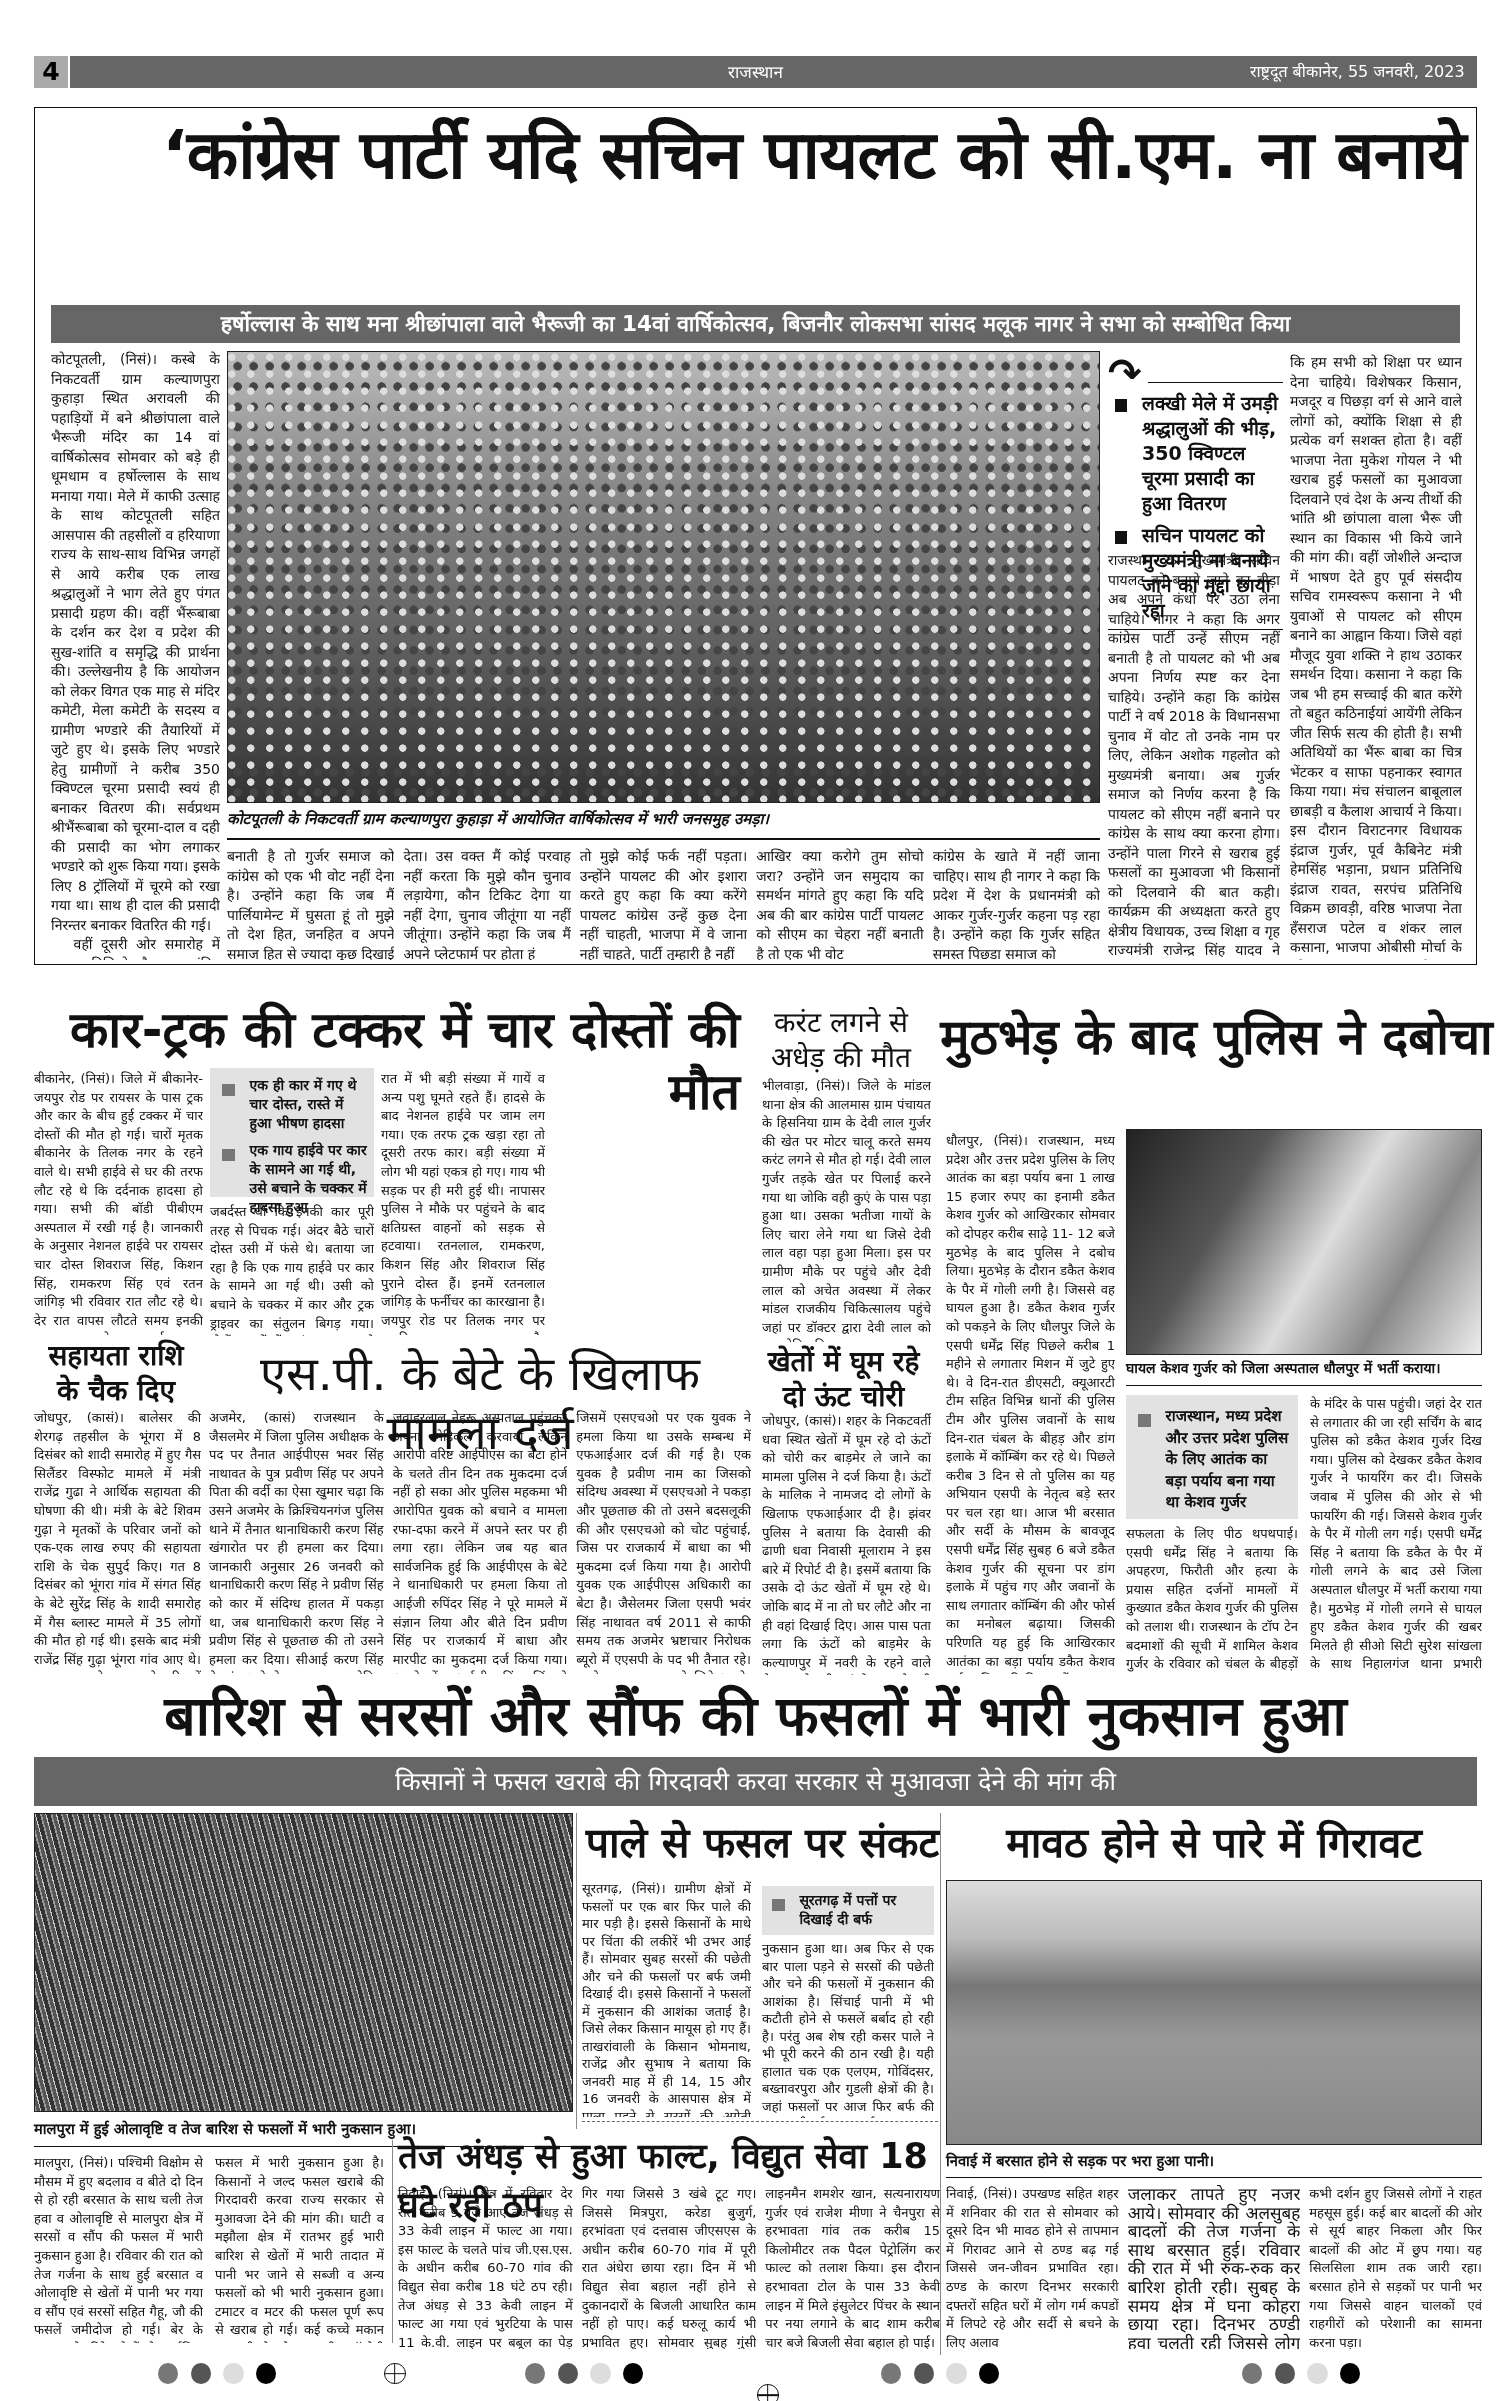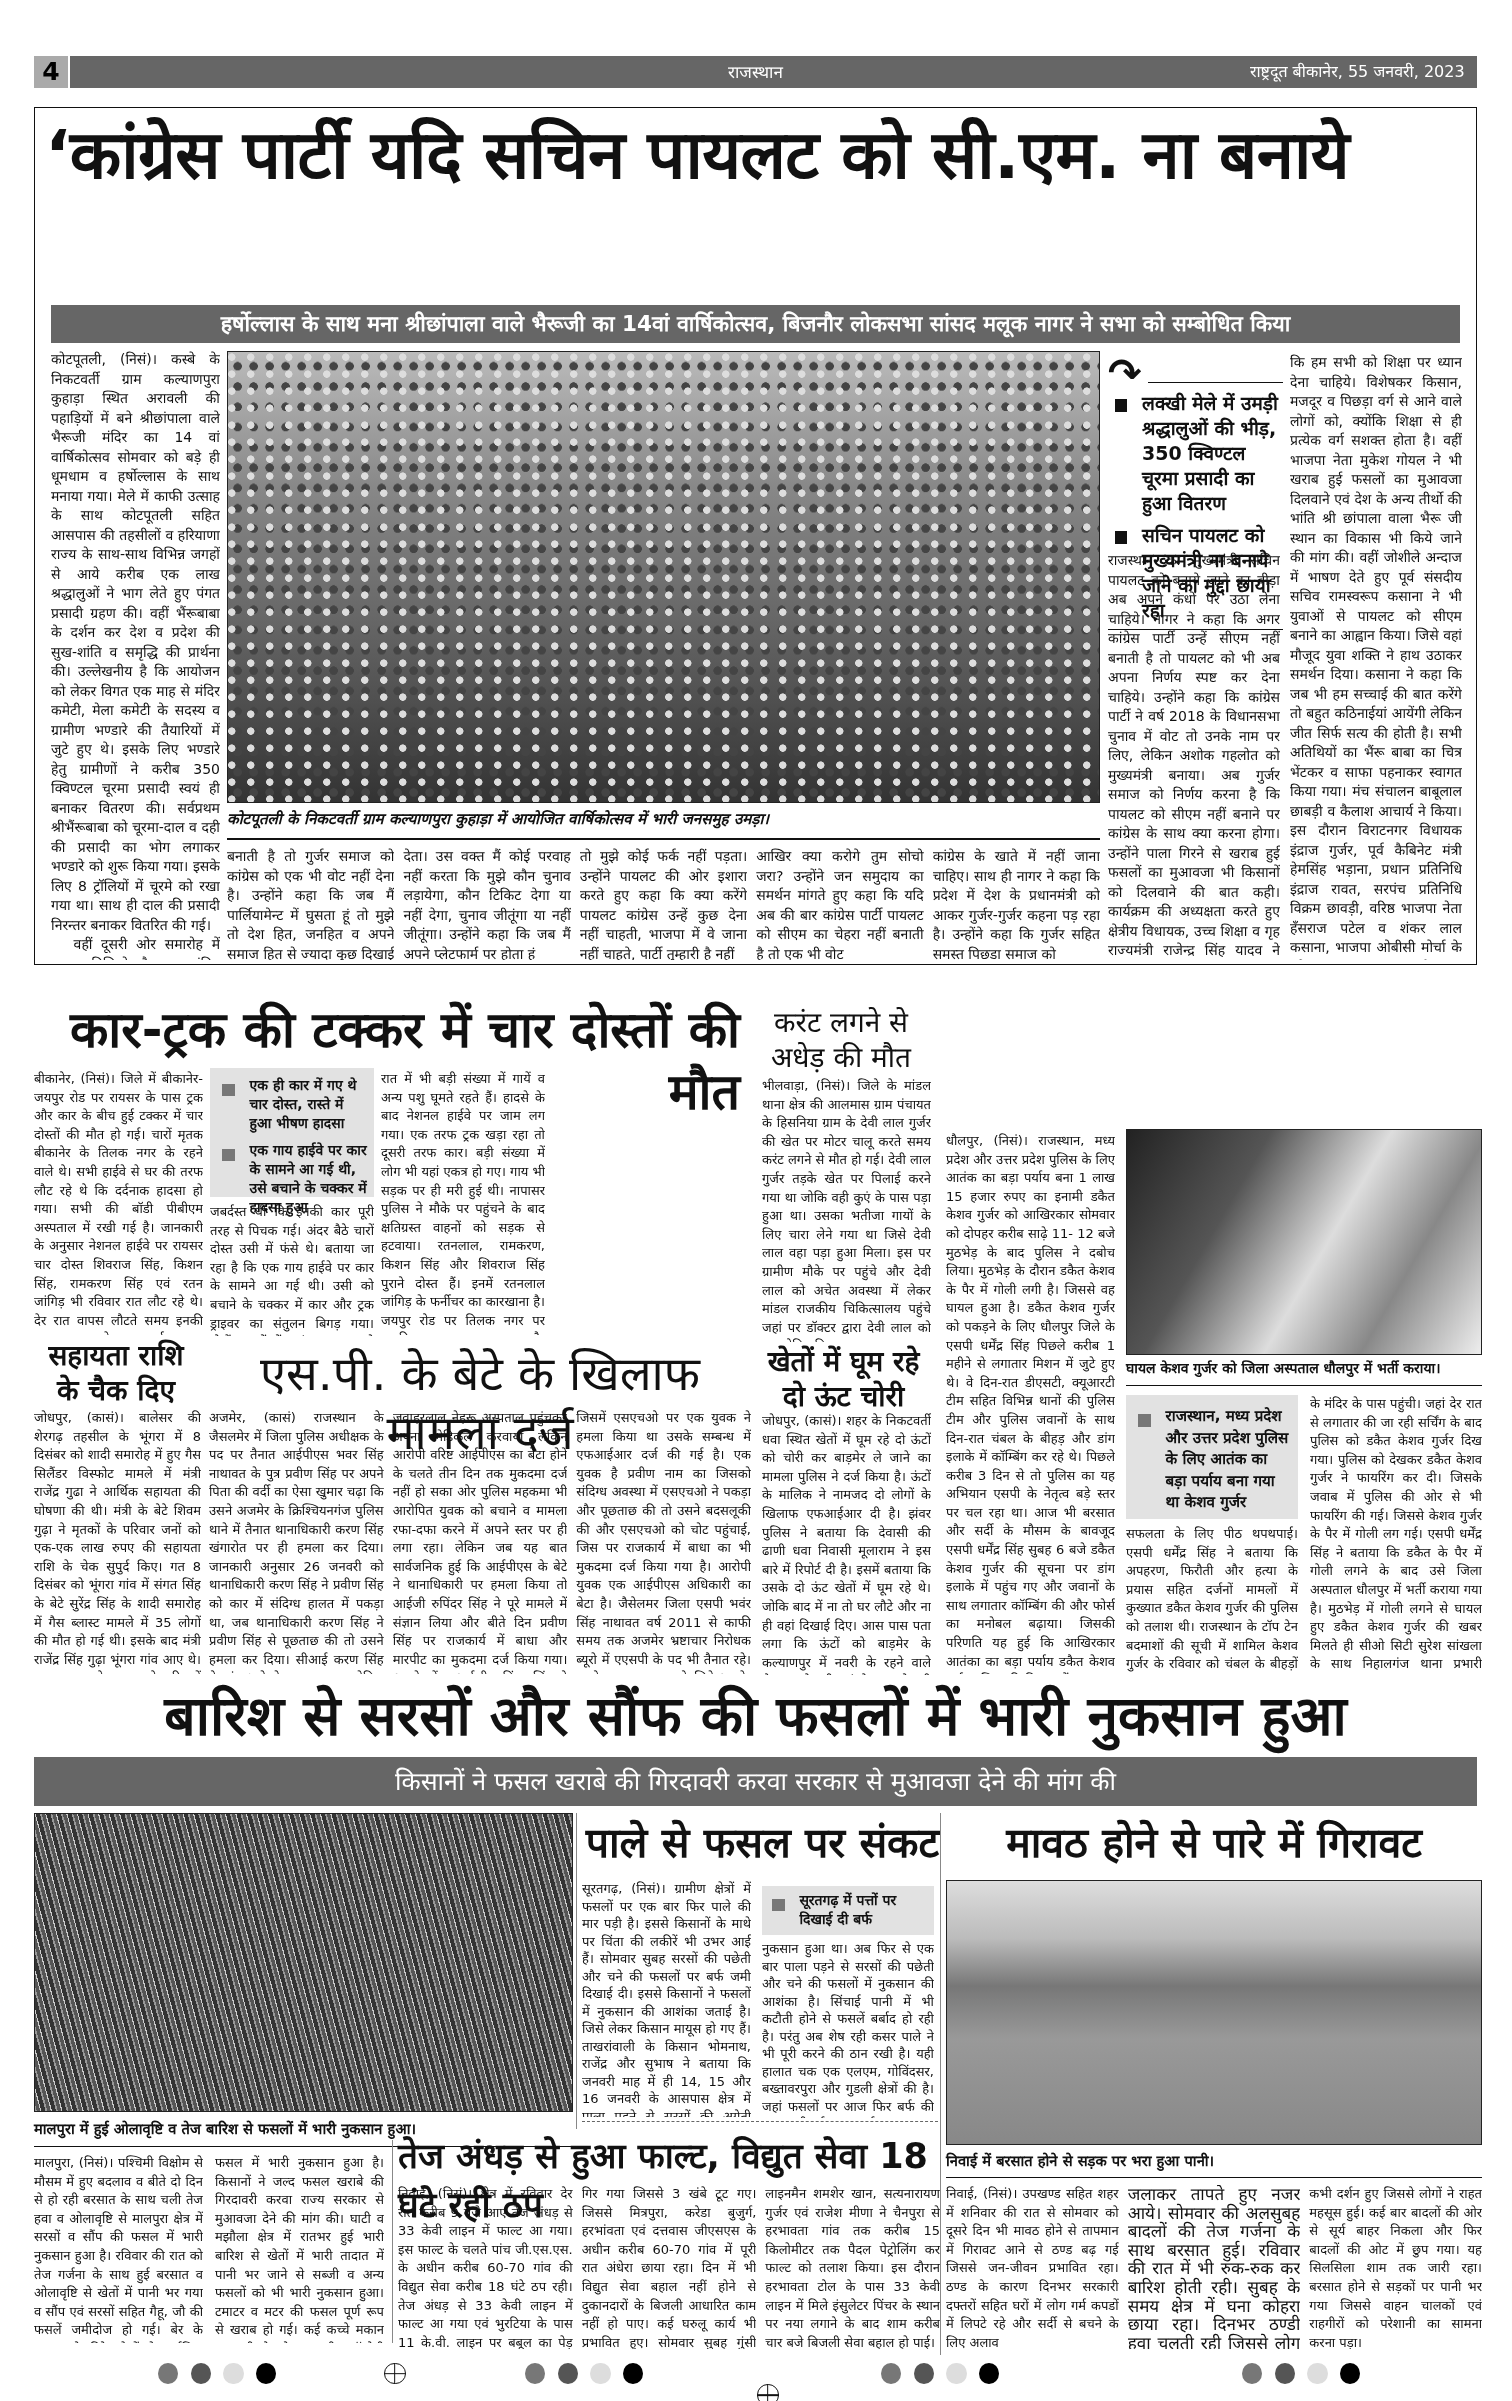--- a/index.html
+++ b/index.html
@@ -3,21 +3,21 @@
 <meta charset="utf-8">
 <style>
   html,body{margin:0;padding:0;background:#fff;}
   body{width:1512px;height:2401px;position:relative;overflow:hidden;font-family:"DejaVu Sans","Liberation Sans",sans-serif;color:#111;}
   .abs{position:absolute;}
   .hdr{left:34px;top:56px;width:1443px;height:32px;background:#666;}
   .hdr .pg{position:absolute;left:0;top:0;width:34px;height:32px;background:#aaa;border-right:2.3px solid #fff;color:#000;font-weight:bold;font-size:25px;line-height:32px;text-align:center;}
   .hdr .sec{position:absolute;left:0;right:0;top:0;text-align:center;color:#fff;font-size:17px;line-height:32px;}
   .hdr .date{position:absolute;right:12.4px;top:0;color:#fff;font-size:16px;line-height:32px;}
   .topbox{left:34px;top:107px;width:1443px;height:858px;border:1.7px solid #111;box-sizing:border-box;}
-  .h1{left:45px;top:113px;width:1421px;text-align:left;font-weight:bold;font-size:67px;line-height:85px;letter-spacing:-0.6px;}
+  .h1{left:45px;top:113px;width:1421px;text-align:right;font-weight:bold;font-size:67px;line-height:85px;letter-spacing:-0.6px;}
   .graybar{background:#666;color:#fff;text-align:center;font-weight:bold;}
   .col{font-size:14px;line-height:19.5px;text-align:justify;overflow:hidden;}
   .photo{background:#777;border:1.7px solid #222;box-sizing:border-box;overflow:hidden;}
   .crowd{background:
      radial-gradient(circle at 20% 30%,#ddd 0 3.4px,transparent 4px) 0 0/19px 17px,
      radial-gradient(circle at 60% 70%,#444 0 4px,transparent 4.5px) 0 0/16px 20.3px,
      linear-gradient(180deg,#bbb 0%,#888 30%,#666 60%,#333 100%);}
   .shrub{background:
      repeating-linear-gradient(75deg,#999 0 1.7px,#555 1.7px 5.1px,#ccc 5.1px 6.2px,#333 6.2px 10.2px),
      #666;}
@@ -86,20 +86,21 @@
   <div class="bul" style="font-size:14px;line-height:19px;margin-bottom:8px;">एक ही कार में गए थे चार दोस्त, रास्ते में हुआ भीषण हादसा</div>
   <div class="bul" style="font-size:14px;line-height:19px;">एक गाय हाईवे पर कार के सामने आ गई थी, उसे बचाने के चक्कर में हादसा हुआ</div>
 </div>
 <div class="abs col" style="left:210px;top:1203px;width:164px;height:133px;font-size:13px;line-height:18.6px;">जबर्दस्त थी कि इनकी कार पूरी तरह से पिचक गई। अंदर बैठे चारों दोस्त उसी में फंसे थे। बताया जा रहा है कि एक गाय हाईवे पर कार के सामने आ गई थी। उसी को बचाने के चक्कर में कार और ट्रक ड्राइवर का संतुलन बिगड़ गया। दोनों वाहनों में भयंकर टक्कर हो गई। बताया जा रहा है कि गाय पहले से यहां मृत अवस्था में पड़ी थी। इस मार्ग पर</div>
 <div class="abs col" style="left:381px;top:1070px;width:164px;height:265px;font-size:13px;line-height:18.6px;">रात में भी बड़ी संख्या में गायें व अन्य पशु घूमते रहते हैं। हादसे के बाद नेशनल हाईवे पर जाम लग गया। एक तरफ ट्रक खड़ा रहा तो दूसरी तरफ कार। बड़ी संख्या में लोग भी यहां एकत्र हो गए। गाय भी सड़क पर ही मरी हुई थी। नापासर पुलिस ने मौके पर पहुंचने के बाद क्षतिग्रस्त वाहनों को सड़क से हटवाया। रतनलाल, रामकरण, किशन सिंह और शिवराज सिंह पुराने दोस्त हैं। इनमें रतनलाल जांगिड़ के फर्नीचर का कारखाना है। जयपुर रोड पर तिलक नगर पर उनकी दुकान व कारखाना है। रामकरण की जनरल स्टोर है, जहां किराने व अन्य सामान है। शिवराज सिंह रतनगढ़ के लूणासर गांव का रहने वाला है। उसके पिता यहां जूनागढ़ में काम करते हैं। किशन सिंह का भी तिलक नगर में ही मकान है।</div>
 
 <div class="abs hl" style="left:759px;top:1005px;width:164px;font-size:28px;line-height:35px;font-weight:normal;">करंट लगने से अधेड़ की मौत</div>
 <div class="abs col" style="left:762px;top:1077px;width:169px;height:265px;font-size:13px;line-height:18.6px;">भीलवाड़ा, (निसं)। जिले के मांडल थाना क्षेत्र की आलमास ग्राम पंचायत के हिसनिया ग्राम के देवी लाल गुर्जर की खेत पर मोटर चालू करते समय करंट लगने से मौत हो गई। देवी लाल गुर्जर तड़के खेत पर पिलाई करने गया था जोकि वही कुएं के पास पड़ा हुआ था। उसका भतीजा गायों के लिए चारा लेने गया था जिसे देवी लाल वहा पड़ा हुआ मिला। इस पर ग्रामीण मौके पर पहुंचे और देवी लाल को अचेत अवस्था में लेकर मांडल राजकीय चिकित्सालय पहुंचे जहां पर डॉक्टर द्वारा देवी लाल को मृत घोषित किया।</div>
 
 <div class="abs hl" style="left:940px;top:1008px;width:553px;font-size:49px;line-height:59px;">
+  <div>मुठभेड़ के बाद पुलिस ने दबोचा</div>
 </div>
 <div class="abs col" style="left:946px;top:1132px;width:169px;height:542px;font-size:13px;line-height:18.6px;">धौलपुर, (निसं)। राजस्थान, मध्य प्रदेश और उत्तर प्रदेश पुलिस के लिए आतंक का बड़ा पर्याय बना 1 लाख 15 हजार रुपए का इनामी डकैत केशव गुर्जर को आखिरकार सोमवार को दोपहर करीब साढ़े 11- 12 बजे मुठभेड़ के बाद पुलिस ने दबोच लिया। मुठभेड़ के दौरान डकैत केशव के पैर में गोली लगी है। जिससे वह घायल हुआ है। डकैत केशव गुर्जर को पकड़ने के लिए धौलपुर जिले के एसपी धर्मेंद्र सिंह पिछले करीब 1 महीने से लगातार मिशन में जुटे हुए थे। वे दिन-रात डीएसटी, क्यूआरटी टीम सहित विभिन्न थानों की पुलिस टीम और पुलिस जवानों के साथ दिन-रात चंबल के बीहड़ और डांग इलाके में कॉम्बिंग कर रहे थे। पिछले करीब 3 दिन से तो पुलिस का यह अभियान एसपी के नेतृत्व बड़े स्तर पर चल रहा था। आज भी बरसात और सर्दी के मौसम के बावजूद एसपी धर्मेंद्र सिंह सुबह 6 बजे डकैत केशव गुर्जर की सूचना पर डांग इलाके में पहुंच गए और जवानों के साथ लगातार कॉम्बिंग की और फोर्स का मनोबल बढ़ाया। जिसकी परिणति यह हुई कि आखिरकार आतंका का बड़ा पर्याय डकैत केशव गुर्जर पुलिस की गिरफ्त में आ गया। इसकी सूचना मिलते ही भरतपुर आईजी गौरव श्रीवास्तव तुरंत धौलपुर पहुंचे और उन्होंने एसपी धर्मेंद्र सिंह एवं पुलिस टीम की इस बड़ी</div>
 <div class="abs photo hosp" style="left:1126px;top:1129px;width:356px;height:226px;"></div>
 <div class="abs caption" style="left:1126px;top:1358px;width:361px;font-size:14px;">घायल केशव गुर्जर को जिला अस्पताल धौलपुर में भर्ती कराया।</div>
 <div class="abs rule" style="left:1126px;top:1385px;width:356px;height:1.1px;"></div>
 <div class="abs bulletbox" style="left:1126px;top:1395px;width:172px;height:124px;padding:11.3px 5.6px;box-sizing:border-box;">
   <div class="bul" style="font-size:15.2px;line-height:21.5px;">राजस्थान, मध्य प्रदेश और उत्तर प्रदेश पुलिस के लिए आतंक का बड़ा पर्याय बना गया था केशव गुर्जर</div>
 </div>
 <div class="abs col" style="left:1126px;top:1525px;width:172px;height:150px;font-size:13px;line-height:18.6px;">सफलता के लिए पीठ थपथपाई। एसपी धर्मेंद्र सिंह ने बताया कि अपहरण, फिरौती और हत्या के प्रयास सहित दर्जनों मामलों में कुख्यात डकैत केशव गुर्जर की पुलिस को तलाश थी। राजस्थान के टॉप टेन बदमाशों की सूची में शामिल केशव गुर्जर के रविवार को चंबल के बीहड़ों में होने की सूचना मिली। जिस सूचना पर एसपी धर्मेंद्र सिंह के साथ डीएसटी ,क्यूआरटी की टीम सोने का गुर्जा थाना क्षेत्र के सोहन बाबा</div>
 <div class="abs col" style="left:1310px;top:1395px;width:172px;height:279px;font-size:13px;line-height:18.6px;">के मंदिर के पास पहुंची। जहां देर रात से लगातार की जा रही सर्चिंग के बाद पुलिस को डकैत केशव गुर्जर दिख गया। पुलिस को देखकर डकैत केशव गुर्जर ने फायरिंग कर दी। जिसके जवाब में पुलिस की ओर से भी फायरिंग की गई। जिससे केशव गुर्जर के पैर में गोली लग गई। एसपी धर्मेंद्र सिंह ने बताया कि डकैत के पैर में गोली लगने के बाद उसे जिला अस्पताल धौलपुर में भर्ती कराया गया है। मुठभेड़ में गोली लगने से घायल हुए डकैत केशव गुर्जर की खबर मिलते ही सीओ सिटी सुरेश सांखला के साथ निहालगंज थाना प्रभारी विजय मीणा और भारी संख्या में पुलिस बल जिला अस्पताल पहुंच गया। वहीं घायल डकैत केशव गुर्जर का चिकित्सको की टीम इलाज कर रही है।</div>

